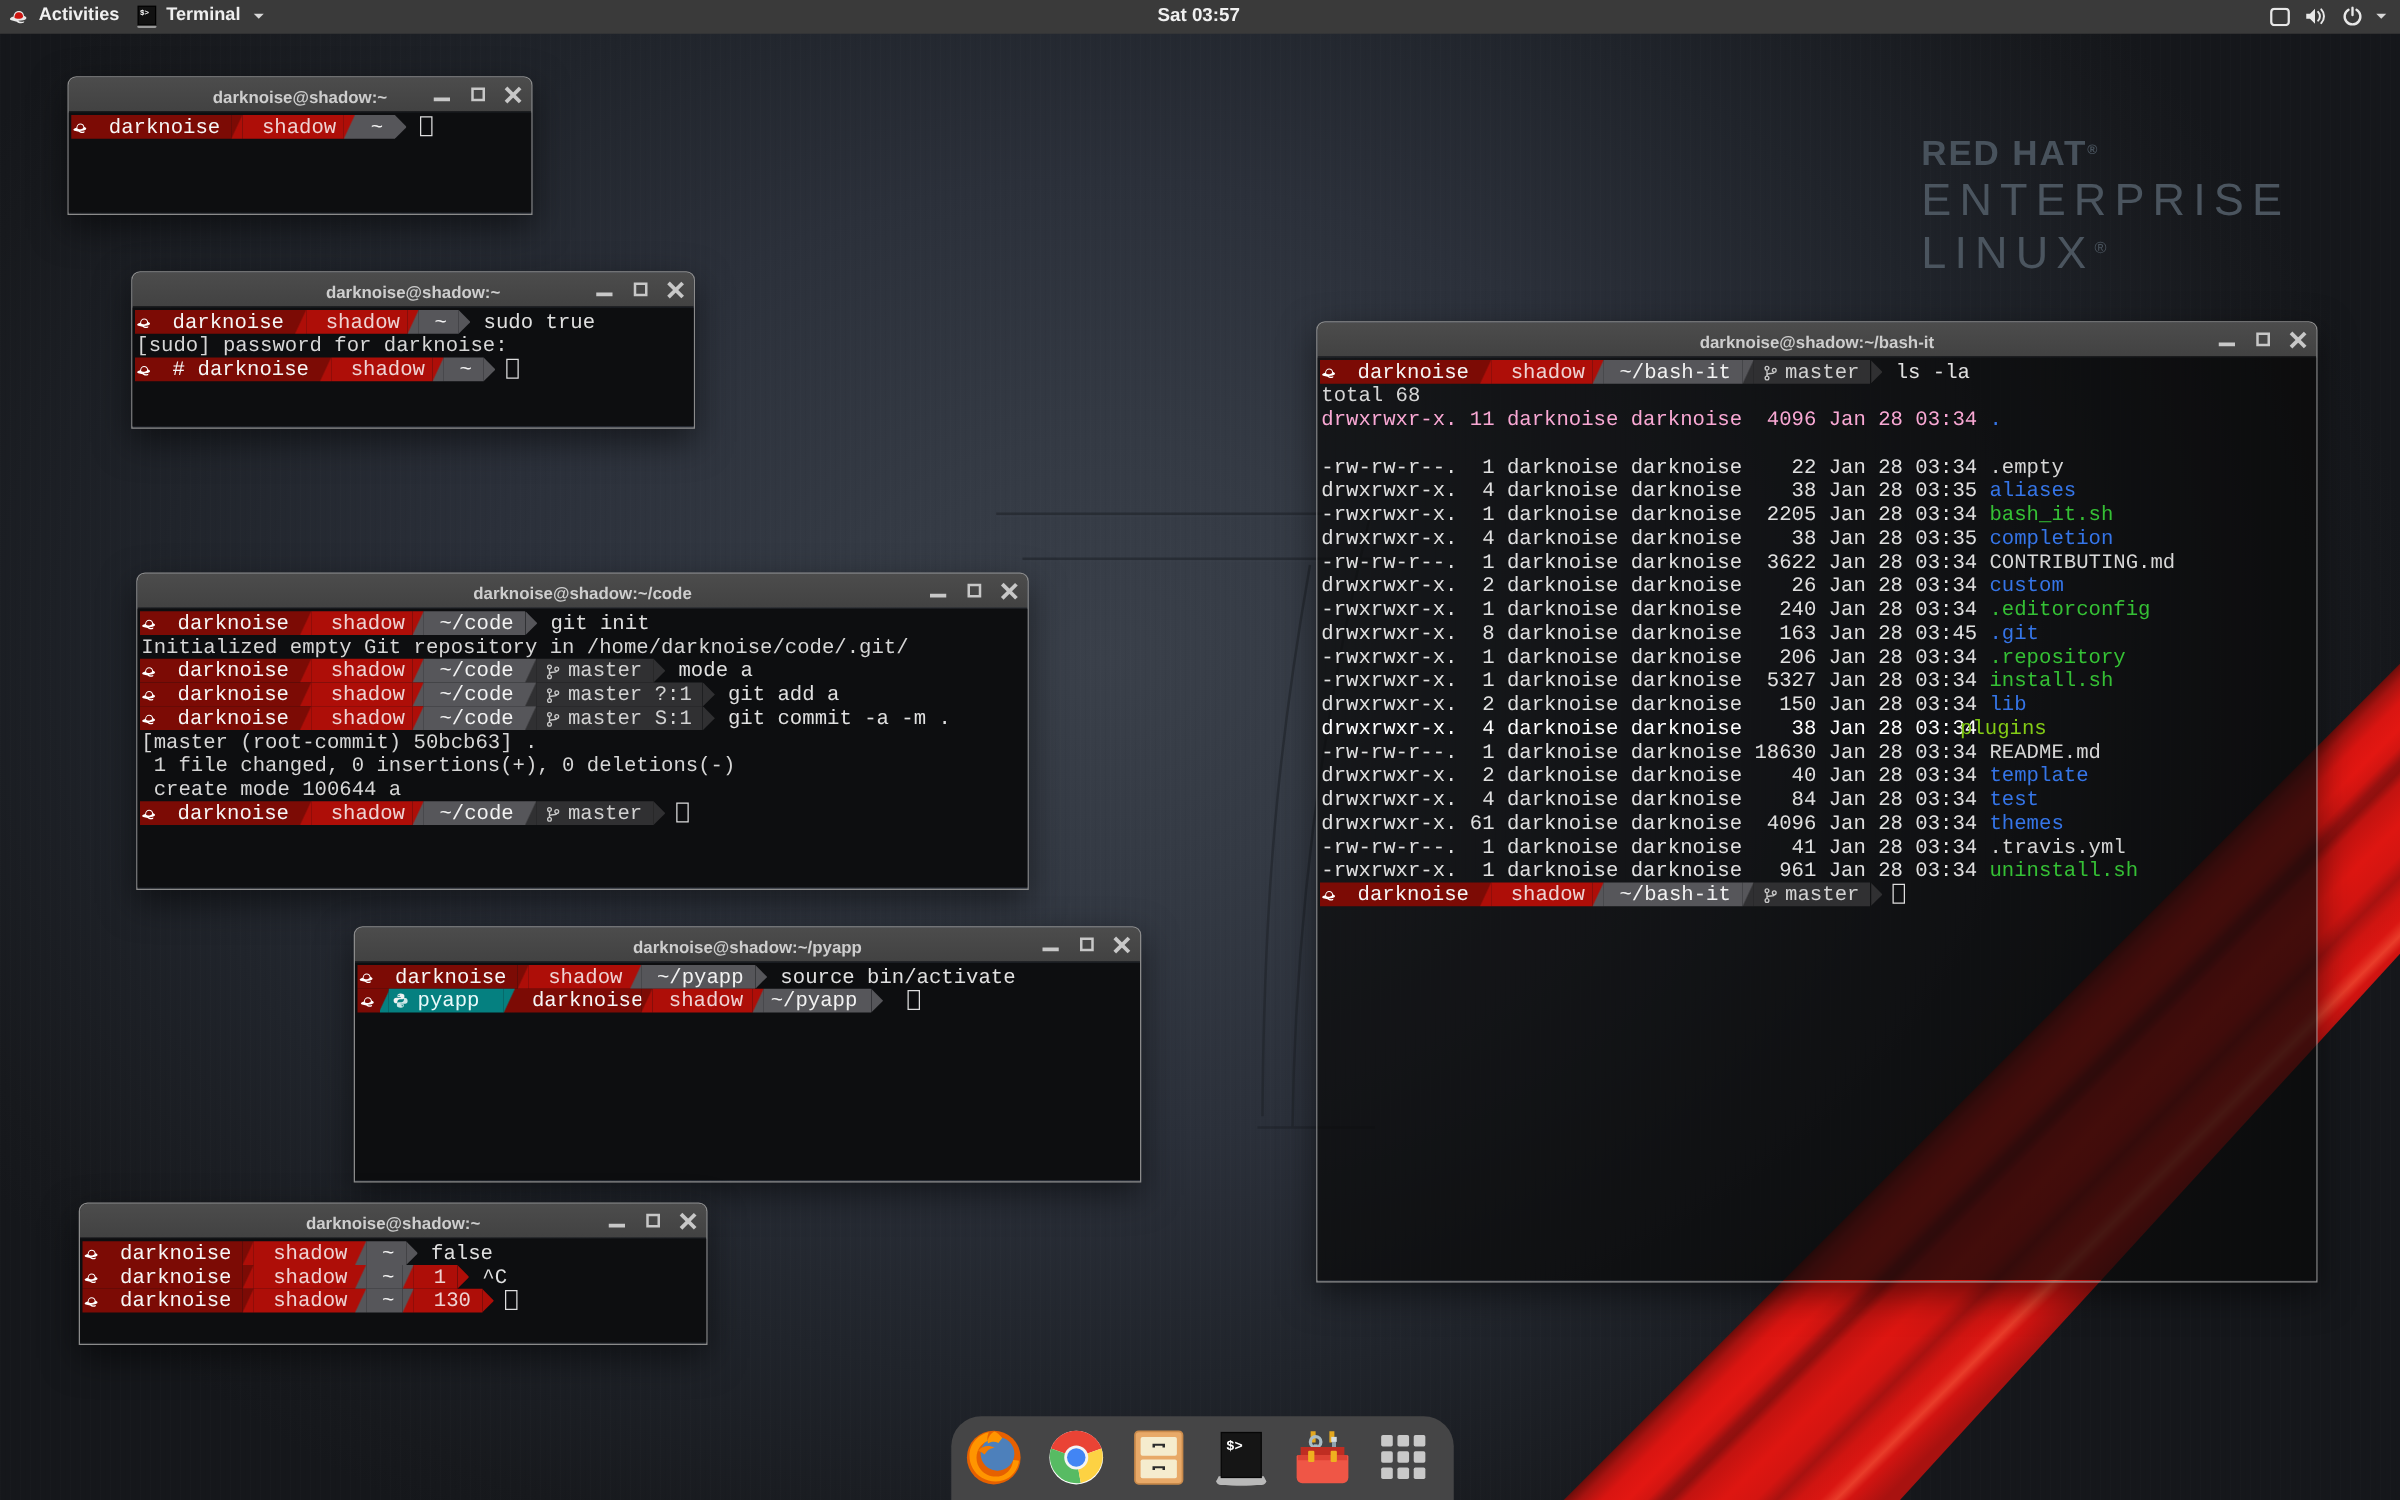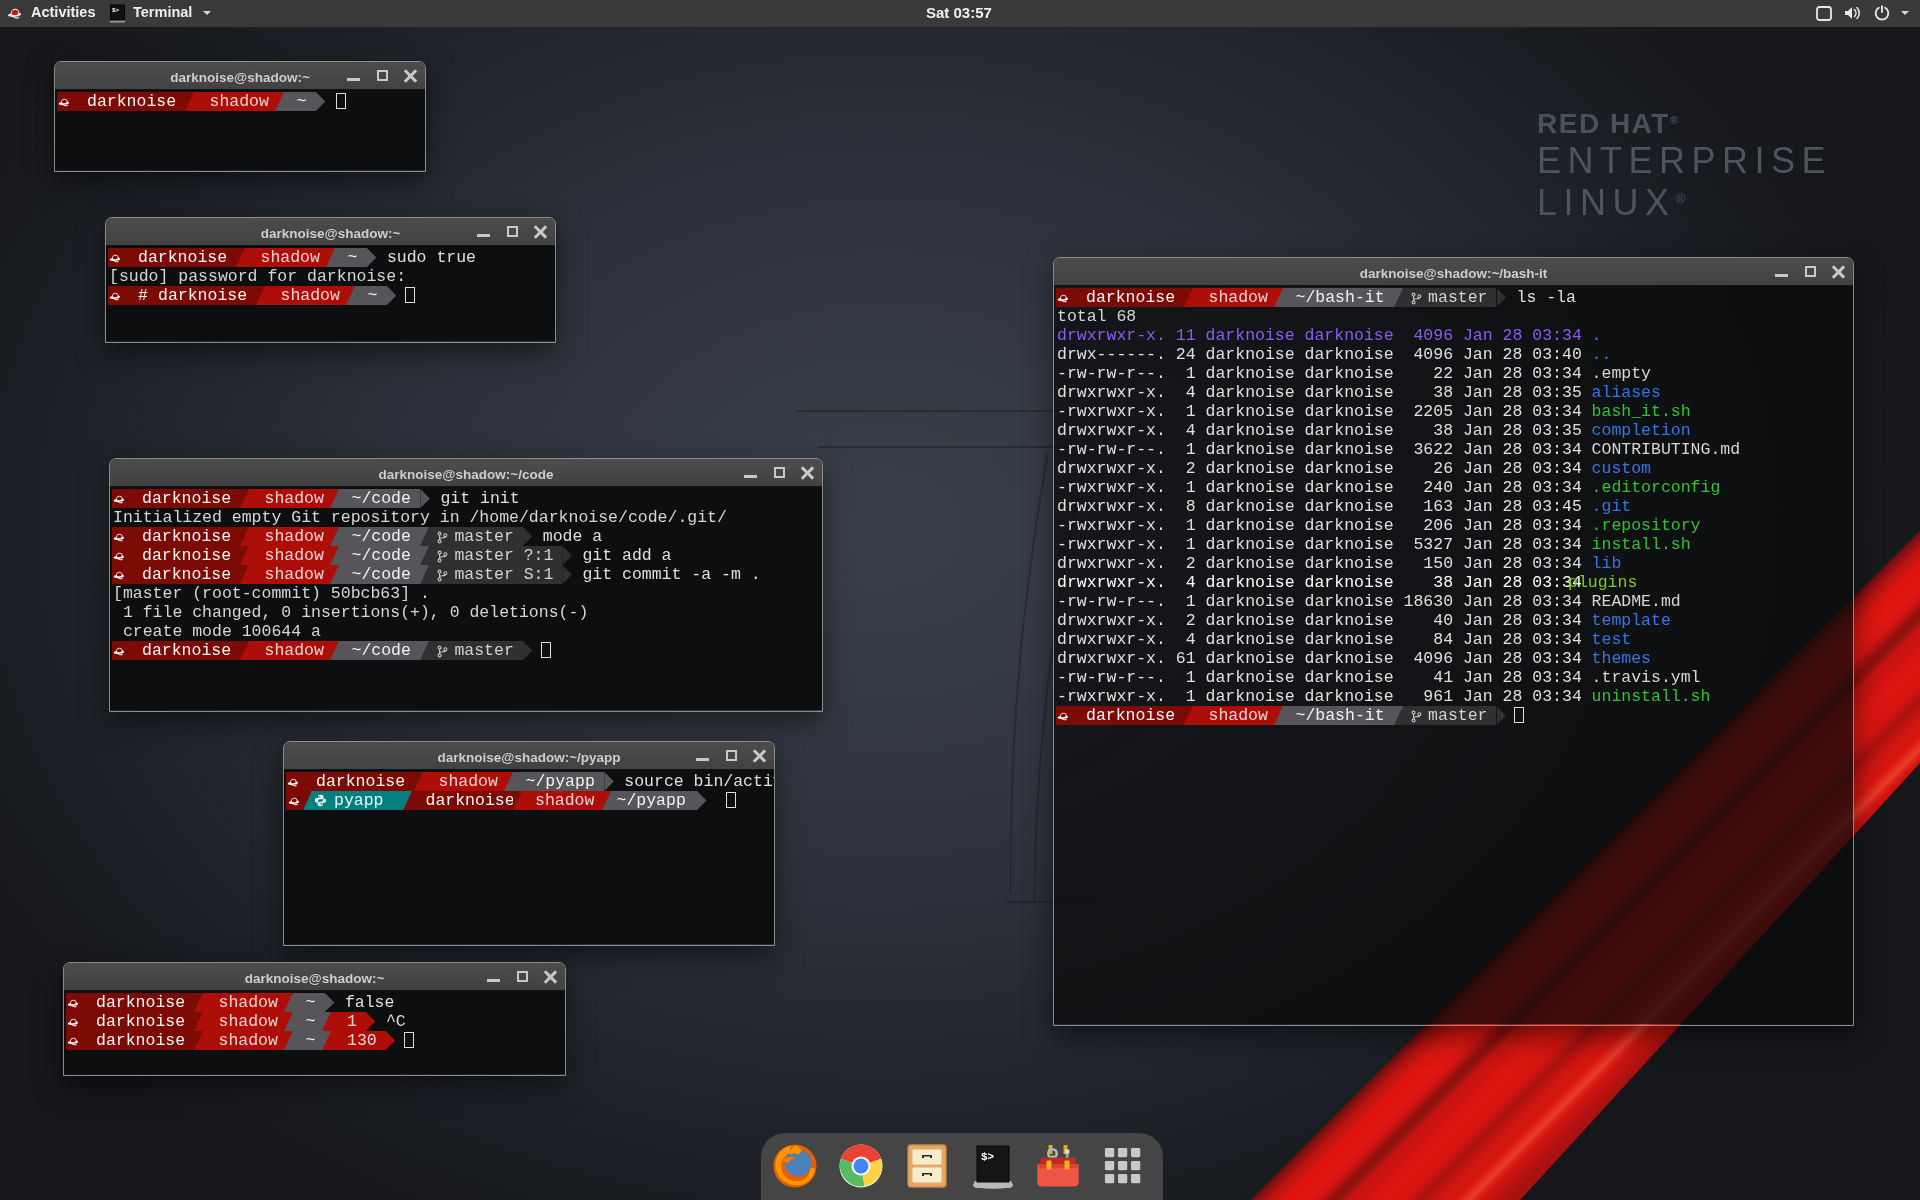--- a/index.html
+++ b/index.html
@@ -297,21 +297,21 @@
             <circle cx="8.4" cy="4.2" r="1.5"></circle>
             <path d="M2.6 4.1 L2.6 8.9 M2.6 8 C2.6 6 8.4 7.6 8.4 5.7"></path>
           </g>
         </svg>
         <b class="t" style="left:342.4px;color:#d2d2d2">master</b>
         <i class="sg tp" style="left:410.79999999999995px;width:9.5px;background:#303032"></i>
         <i class="cur" style="left:429.29999999999995px"></i>
       </div>
 </div>
   </div>
-<div class="win" style="left:283px;top:741px;width:492px;height:205px">
+<div class="win" style="left:283px;top:741px;width:630px;height:205px">
     <div class="tbar">
       <span class="ttl">darknoise@shadow:~/pyapp</span>
       <span class="wb mn"></span>
       <span class="wb mx"></span>
       <span class="wb cl"></span>
     </div>
     <div class="cont" style="background:#0d0e10">
       <div class="row" style="top:2px">
         <i class="sg" style="left:0px;width:128px;background:#7c0b05"></i>
         <i class="sg" style="left:128px;width:9px;background:linear-gradient(115deg,#7c0b05 46%,#ae0e08 54%)"></i>
@@ -451,26 +451,22 @@
           </g>
         </svg>
         <b class="t" style="left:372.1px;color:#d2d2d2">master</b>
         <i class="sg tp" style="left:440.5px;width:9.5px;background:#303032"></i>
         <b class="t" style="left:460.5px;color:#e0e0e0">ls -la</b>
       </div>
 <div class="row" style="top:21px">
         <b class="t" style="left:1px;color:#d6d6d6">total 68</b>
       </div>
 <div class="row" style="top:40px">
-        <b class="t" style="left:1px;color:#8b5cf6">drwxrwxr-x. 11 darknoise darknoise  4096 Jan 28 03:34 </b>
+        <b class="t" style="left:1px;color:#f9a8d4">drwxrwxr-x. 11 darknoise darknoise  4096 Jan 28 03:34 </b>
         <b class="t" style="left:535.6px;color:#3575e8">.</b>
-      </div>
-<div class="row" style="top:59px">
-        <b class="t" style="left:1px;color:#e0e0e0">drwx------. 24 darknoise darknoise  4096 Jan 28 03:40 </b>
-        <b class="t" style="left:535.6px;color:#3575e8">..</b>
       </div>
 <div class="row" style="top:78px">
         <b class="t" style="left:1px;color:#e0e0e0">-rw-rw-r--.  1 darknoise darknoise    22 Jan 28 03:34 </b>
         <b class="t" style="left:535.6px;color:#d6d6d6">.empty</b>
       </div>
 <div class="row" style="top:97px">
         <b class="t" style="left:1px;color:#e0e0e0">drwxrwxr-x.  4 darknoise darknoise    38 Jan 28 03:35 </b>
         <b class="t" style="left:535.6px;color:#3575e8">aliases</b>
       </div>
 <div class="row" style="top:116px">

